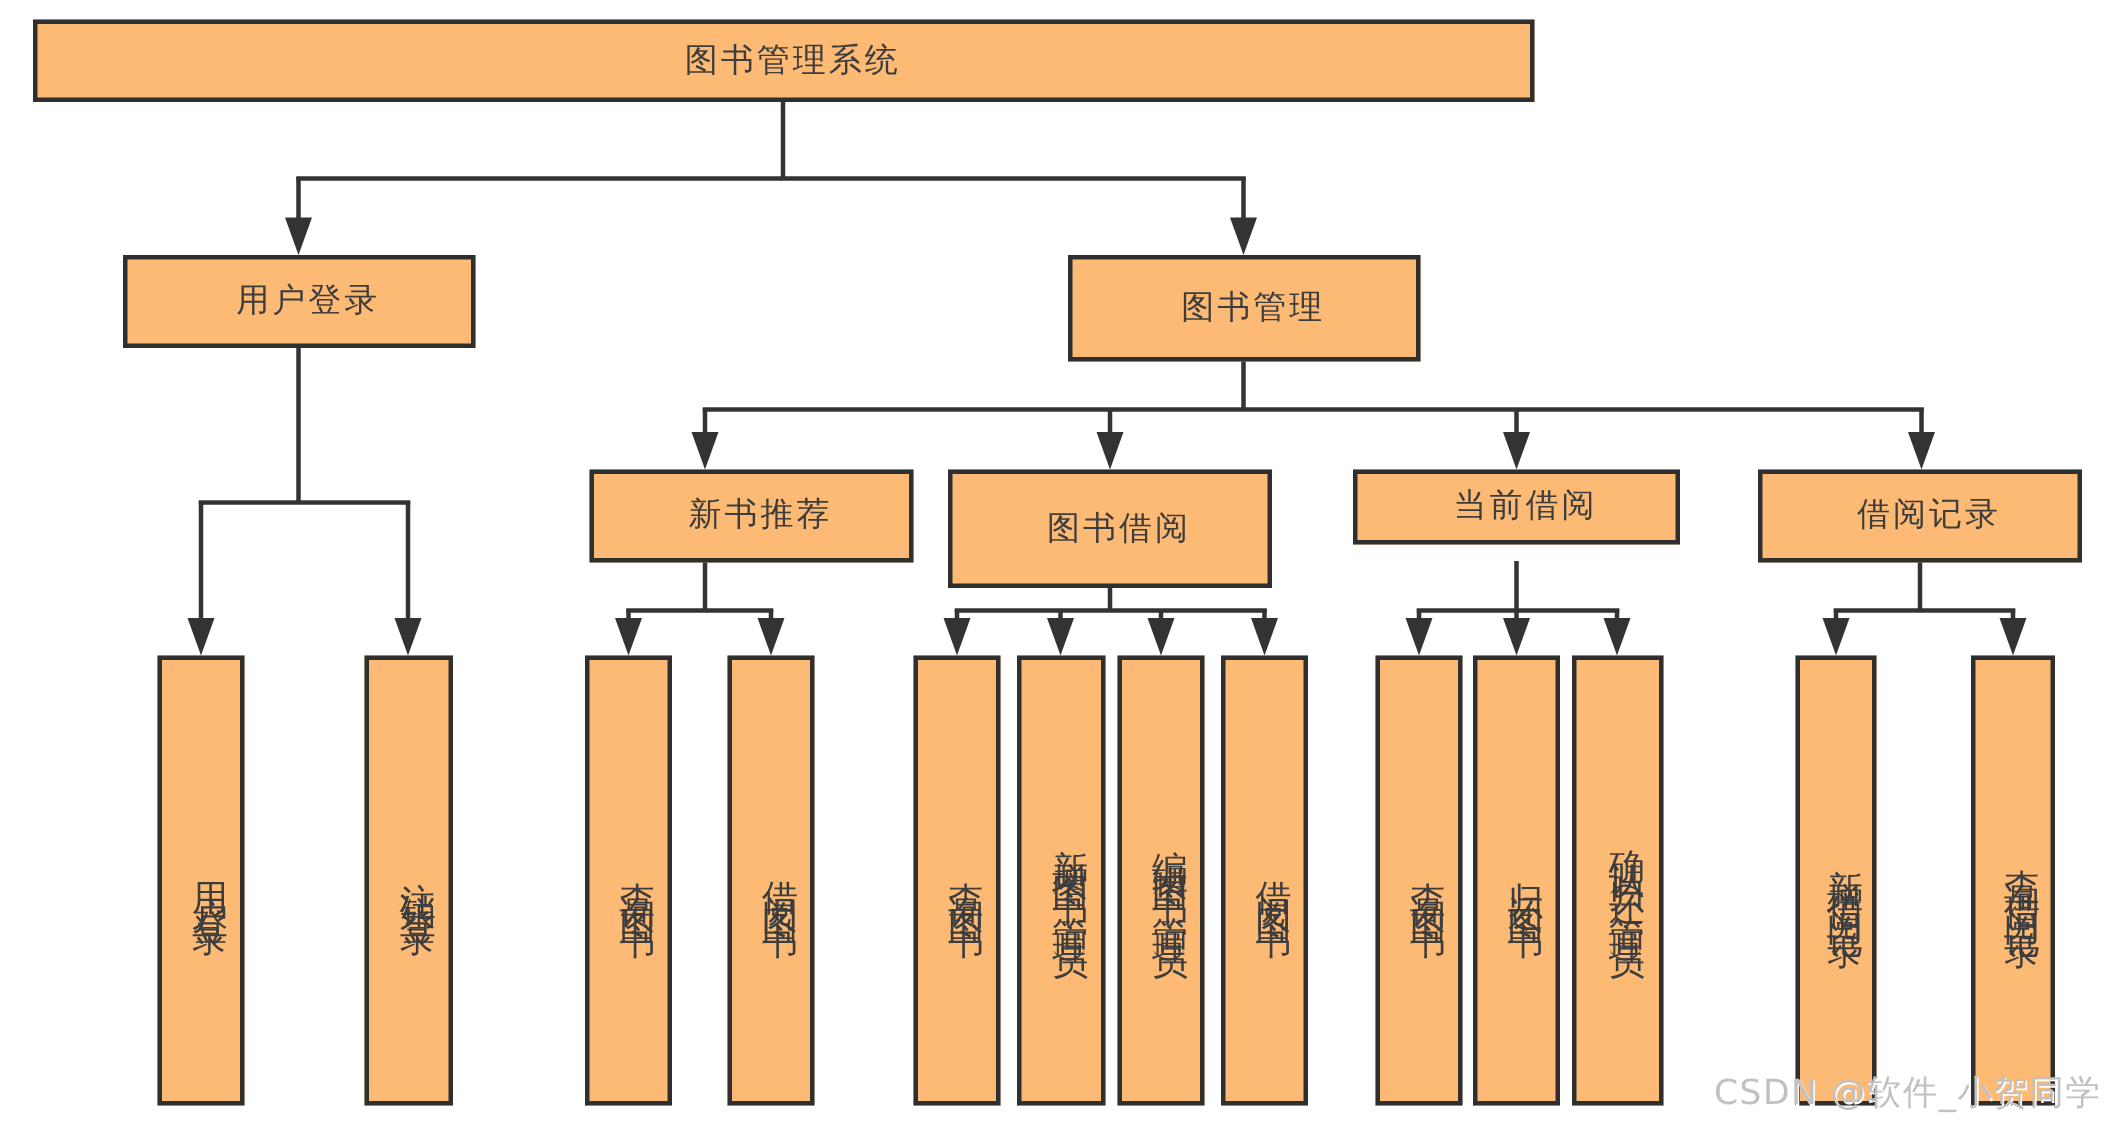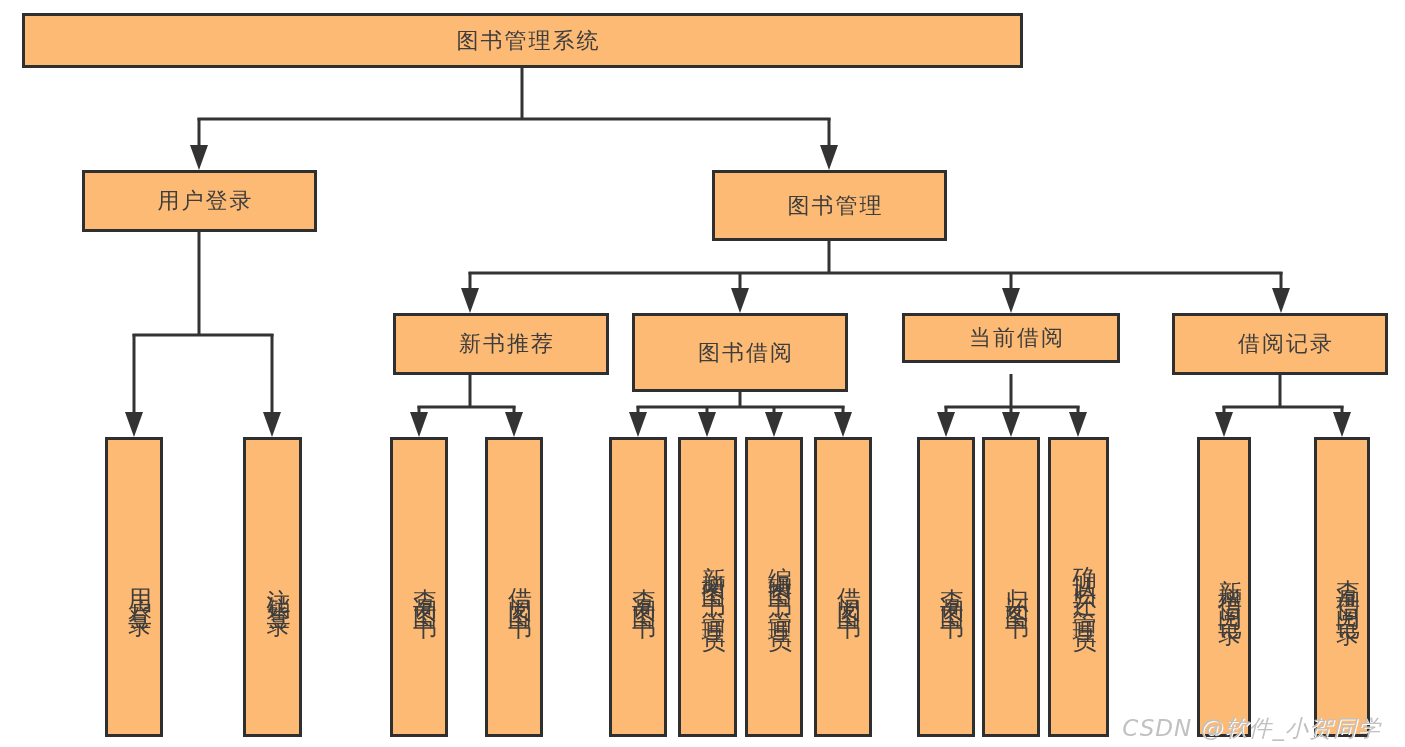--- a/index.html
+++ b/index.html
@@ -63,29 +63,28 @@
   #leaf-edit-book-admin     { left: 745px;  width: 58px; }
   #leaf-borrow-books-2      { left: 814px;  width: 58px; }
   #leaf-query-books-3       { left: 917px;  width: 58px; }
   #leaf-return-book         { left: 982px;  width: 58px; }
   #leaf-confirm-return-admin{ left: 1048px; width: 61px; }
   #leaf-add-borrow-record   { left: 1197px; width: 54px; }
   #leaf-query-borrow-record { left: 1314px; width: 56px; }
 
   #watermark {
     position: absolute;
-    right: 24px;
+    right: 4px;
     bottom: 3px;
     font-size: 23px;
     color: #c1c1c1;
     text-shadow: 1px 1px 0 #ffffff;
     z-index: 3;
     letter-spacing: 1px;
     white-space: nowrap;
-    font-style: italic;
   }
 </style>
 </head>
 <body>
 
 <div id="canvas">
 
   <svg id="connector-layer" viewBox="0 0 1405 747" xmlns="http://www.w3.org/2000/svg">
     <g stroke="#333333" stroke-width="3" fill="none">
 

